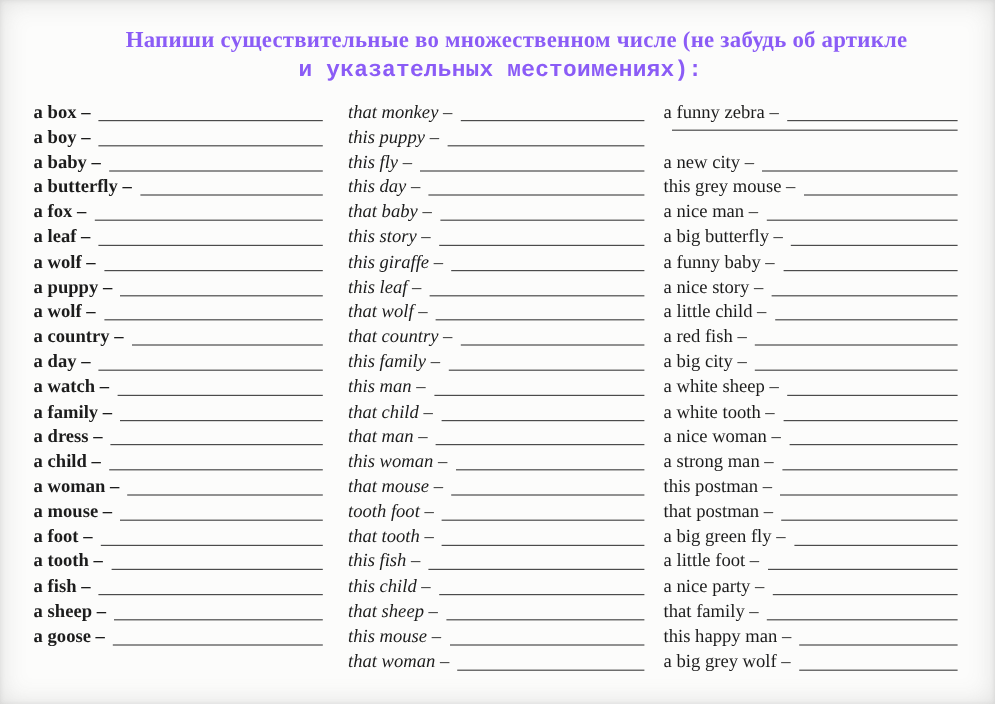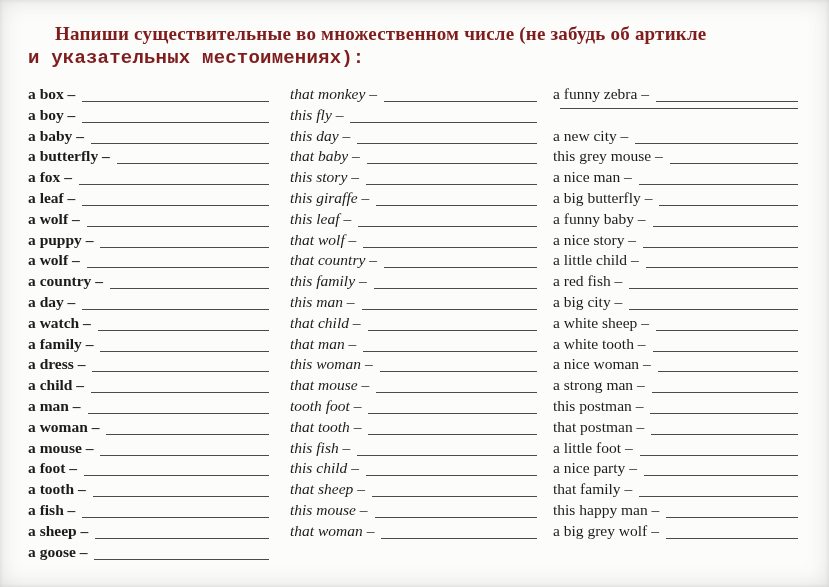--- a/index.html
+++ b/index.html
@@ -19,21 +19,22 @@
   }
   .title {
     position: absolute;
     left: 28px;
     top: 22px;
     width: 778px;
     font-size: 19px;
     line-height: 24px;
     font-weight: bold;
     letter-spacing: 0.2px;
-    color: #7f1d1d;
+    color: #8b5cf6;
+    text-align: center;
   }
   .title .t1 { padding-left: 27px; white-space: nowrap; }
   .title .t2 { white-space: nowrap; font-family: Liberation Mono, monospace; }
   .col {
     position: absolute;
     top: 84px;
   }
   .col-1 { left: 28px;  width: 241px; font-weight: bold; }
   .col-2 { left: 290px; width: 247px; font-style: italic; }
   .col-3 { left: 553px; width: 245px; }
@@ -121,24 +122,20 @@
       </div>
       <div class="row">
         <span class="lab">a dress –</span>
         <span class="blank"></span>
       </div>
       <div class="row">
         <span class="lab">a child –</span>
         <span class="blank"></span>
       </div>
       <div class="row">
-        <span class="lab">a man –</span>
-        <span class="blank"></span>
-      </div>
-      <div class="row">
         <span class="lab">a woman –</span>
         <span class="blank"></span>
       </div>
       <div class="row">
         <span class="lab">a mouse –</span>
         <span class="blank"></span>
       </div>
       <div class="row">
         <span class="lab">a foot –</span>
         <span class="blank"></span>
@@ -159,20 +156,24 @@
         <span class="lab">a goose –</span>
         <span class="blank"></span>
       </div>
     </div>
   <div class="col col-2">
       <div class="row">
         <span class="lab">that monkey –</span>
         <span class="blank"></span>
       </div>
       <div class="row">
+        <span class="lab">this puppy –</span>
+        <span class="blank"></span>
+      </div>
+      <div class="row">
         <span class="lab">this fly –</span>
         <span class="blank"></span>
       </div>
       <div class="row">
         <span class="lab">this day –</span>
         <span class="blank"></span>
       </div>
       <div class="row">
         <span class="lab">that baby –</span>
         <span class="blank"></span>
@@ -309,20 +310,24 @@
       <div class="row">
         <span class="lab">a strong man –</span>
         <span class="blank"></span>
       </div>
       <div class="row">
         <span class="lab">this postman –</span>
         <span class="blank"></span>
       </div>
       <div class="row">
         <span class="lab">that postman –</span>
+        <span class="blank"></span>
+      </div>
+      <div class="row">
+        <span class="lab">a big green fly –</span>
         <span class="blank"></span>
       </div>
       <div class="row">
         <span class="lab">a little foot –</span>
         <span class="blank"></span>
       </div>
       <div class="row">
         <span class="lab">a nice party –</span>
         <span class="blank"></span>
       </div>

